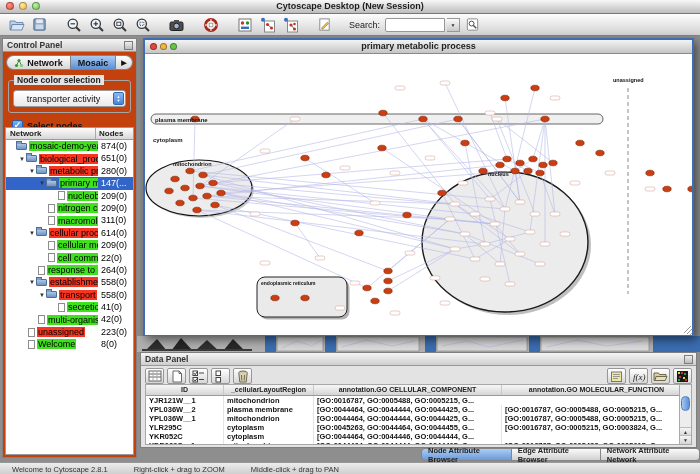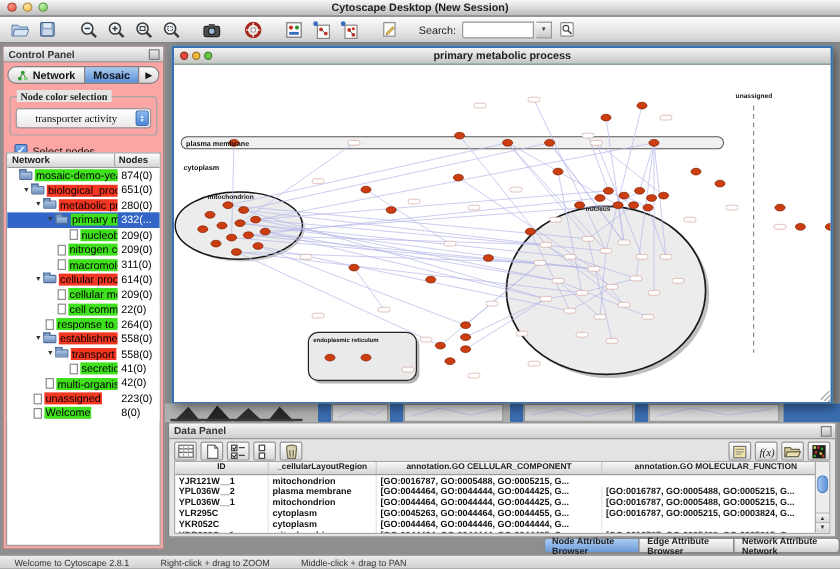--- a/index.html
+++ b/index.html
@@ -21,50 +21,50 @@
   .tsep{width:9px;flex:none;}
   .searchlbl{font-size:9px;color:#222;margin:0 3px 0 12px;}
   .sfield{width:54px;height:12px;background:#fff;border:1px solid #979797;border-radius:2px 0 0 2px;}
   .sarrow{width:13px;height:14px;background:linear-gradient(#fbfbfb,#c9c9c9);border:1px solid #979797;border-left:none;
     font-size:5px;color:#333;display:flex;align-items:center;justify-content:center;box-sizing:border-box;}
   
   .desktop{position:absolute;top:36px;left:0;width:700px;height:426px;background:#8e8e8e;}
   .bgstrip{position:absolute;left:137px;top:336px;width:563px;height:16px;}
   
   .frame{position:absolute;left:143px;top:38px;width:551px;height:298px;box-sizing:border-box;
-    border:2px solid #3d6eb4;background:#86efac;box-shadow:3px 4px 9px rgba(0,0,0,.5);z-index:4;}
+    border:2px solid #3d6eb4;background:#0f172a;box-shadow:3px 4px 9px rgba(0,0,0,.5);z-index:4;}
   .ftitle{height:13px;background:linear-gradient(#f3f3f3,#c5c5c5);border-bottom:1px solid #8a8a8a;position:relative;}
   .ftl{position:absolute;top:3px;width:7px;height:7px;border-radius:50%;border:1px solid rgba(0,0,0,.35);box-sizing:border-box;}
   .ftl.red{left:5px;background:#e3483a;} .ftl.yel{left:15px;background:#f0b73c;} .ftl.grn{left:25px;background:#67c648;}
   .ftext{text-align:center;font-size:9px;font-weight:bold;line-height:13px;color:#222;}
   #netsvg{display:block;width:547px;height:281px;background:#fff;}
   
   .cpanel{position:absolute;left:2px;top:38px;width:135px;height:420px;box-sizing:border-box;
-    background:#fca5a5;border:1px solid #828282;z-index:5;}
+    background:#c2410c;border:1px solid #828282;z-index:5;}
   .phead{height:12px;background:linear-gradient(#f5f5f5,#cecece);border-bottom:1px solid #979797;
     font-size:8.5px;font-weight:bold;color:#333;line-height:12px;padding-left:4px;position:relative;}
   .floatic{position:absolute;right:3px;top:2px;width:7px;height:7px;border:1px solid #7c7c7c;background:linear-gradient(#eee,#bbb);}
   .cptabs{display:flex;justify-content:center;padding:3px 0 2px;}
   .ctab{height:15px;display:flex;align-items:center;gap:3px;font-size:9px;font-weight:bold;color:#111;
     padding:0 7px;border:1px solid #828282;background:linear-gradient(#fdfdfd,#d6d6d6);box-sizing:border-box;}
   .ctab.first{border-radius:8px 0 0 8px;border-right:none;}
   .ctab.sel{background:linear-gradient(#a9cbf2,#5a90d6);}
   .ctab.arr{border-radius:0 8px 8px 0;border-left:none;padding:0 5px;font-size:7px;}
-  .gbox{position:relative;border:1px solid #a5a5a5;border-radius:3px;margin:8px 5px 3px;padding:9px 4px 5px;font-family:Liberation Serif, serif;}
+  .gbox{position:relative;border:1px solid #a5a5a5;border-radius:3px;margin:8px 5px 3px;padding:9px 4px 5px;}
   .gleg{position:absolute;top:-6px;left:5px;background:#e4e4e4;padding:0 3px;font-size:8.5px;font-weight:bold;color:#222;}
   .drop{height:15px;background:linear-gradient(#fff,#e9e9e9);border:1px solid #9a9a9a;border-radius:3px;
     display:flex;align-items:center;position:relative;}
   .dtext{flex:1;text-align:center;font-size:9px;color:#111;}
   .stepper{width:11px;height:13px;margin-right:1px;border-radius:2px;background:linear-gradient(#8cb8f0,#4a84d8);
     border:1px solid #3568b0;box-sizing:border-box;display:flex;flex-direction:column;align-items:center;justify-content:center;
     font-size:4px;line-height:4px;color:#fff;}
   .chkrow{display:flex;align-items:center;gap:4px;padding:4px 9px 3px;}
   .chk{width:11px;height:11px;border-radius:2px;background:linear-gradient(#7db2ef,#3a78cf);border:1px solid #2c5ea8;
     box-sizing:border-box;color:#fff;font-size:9px;line-height:9px;text-align:center;font-weight:bold;}
-  .chklbl{font-size:9px;font-weight:normal;color:#111;}
+  .chklbl{font-size:9px;font-weight:bold;color:#111;}
   .treewrap{position:absolute;top:88px;left:2px;right:2px;bottom:2px;background:#fff;border:1px solid #9a9a9a;
     box-sizing:border-box;overflow:hidden;}
   .thead{display:flex;height:11px;background:linear-gradient(#fdfdfd,#d7d7d7);border-bottom:1px solid #9a9a9a;
     font-size:8px;font-weight:bold;color:#222;}
   .thc1{flex:1;border-right:1px solid #aaa;padding-left:4px;line-height:11px;}
   .thc2{width:34px;padding-left:3px;line-height:11px;}
   .trow{position:relative;display:flex;align-items:center;height:12.4px;font-size:9px;background:#fff;white-space:nowrap;overflow:hidden;}
   .trow.sel{background:#3365c8;}
   .tind{flex:none;display:inline-block;}
   .tarrow{flex:none;width:8px;font-size:6px;color:#333;text-align:center;}
@@ -96,21 +96,21 @@
   .dthumb{position:absolute;top:11px;left:1px;right:1px;height:15px;border-radius:5px;
     background:linear-gradient(90deg,#a5c8f2,#5b8fd6);border:1px solid #4a7ec2;box-sizing:border-box;}
   .darr{position:absolute;left:0;right:0;height:8px;font-size:5px;text-align:center;color:#333;line-height:8px;background:linear-gradient(#f5f5f5,#d5d5d5);border-top:1px solid #bbb;}
   .darr.up{bottom:8px;} .darr.dn{bottom:0;}
   
   .btabs{position:absolute;left:421px;top:448px;height:13px;display:flex;z-index:6;}
   .btab{font-size:7.5px;font-weight:bold;color:#222;padding:0 6px;display:flex;align-items:center;
     background:linear-gradient(#fbfbfb,#d0d0d0);border:1px solid #858585;border-left:none;box-sizing:border-box;}
   .btab:first-child{border-left:1px solid #858585;border-radius:4px 0 0 4px;}
   .btab:last-child{border-radius:0 4px 4px 0;}
-  .btab.sel{background:linear-gradient(#aacdf4,#6c9ad8);margin-left:32px;}
+  .btab.sel{background:linear-gradient(#aacdf4,#6c9ad8);}
   .statusbar{position:absolute;left:0;right:0;top:462px;height:12px;background:linear-gradient(#ededed,#cccccc);
     border-top:1px solid #979797;display:flex;align-items:center;font-size:7.5px;color:#333;z-index:7;}
   .sitem{margin-left:26px;} .sitem:first-child{margin-left:12px;}
 </style>
 </head>
 <body>
 
 <div id="app">
 
   <div class="titlebar">
@@ -505,21 +505,21 @@
             <span class="tarrow">▼</span>
             <span class="ticon folder"></span>
             <span class="tlabel bg-red">metabolic process</span>
             <span class="tnodes">280(0)</span>
           </div>
           <div class="trow sel">
             <span class="tind" style="width: 32px;"></span>
             <span class="tarrow">▼</span>
             <span class="ticon folder"></span>
             <span class="tlabel bg-green">primary metabo</span>
-            <span class="tnodes">332(...</span>
+            <span class="tnodes">147(...</span>
           </div>
           <div class="trow">
             <span class="tind" style="width: 42px;"></span>
             <span class="tarrow"></span>
             <span class="ticon leaf"></span>
             <span class="tlabel bg-green">nucleobase-</span>
             <span class="tnodes">209(0)</span>
           </div>
           <div class="trow">
             <span class="tind" style="width: 32px;"></span>

